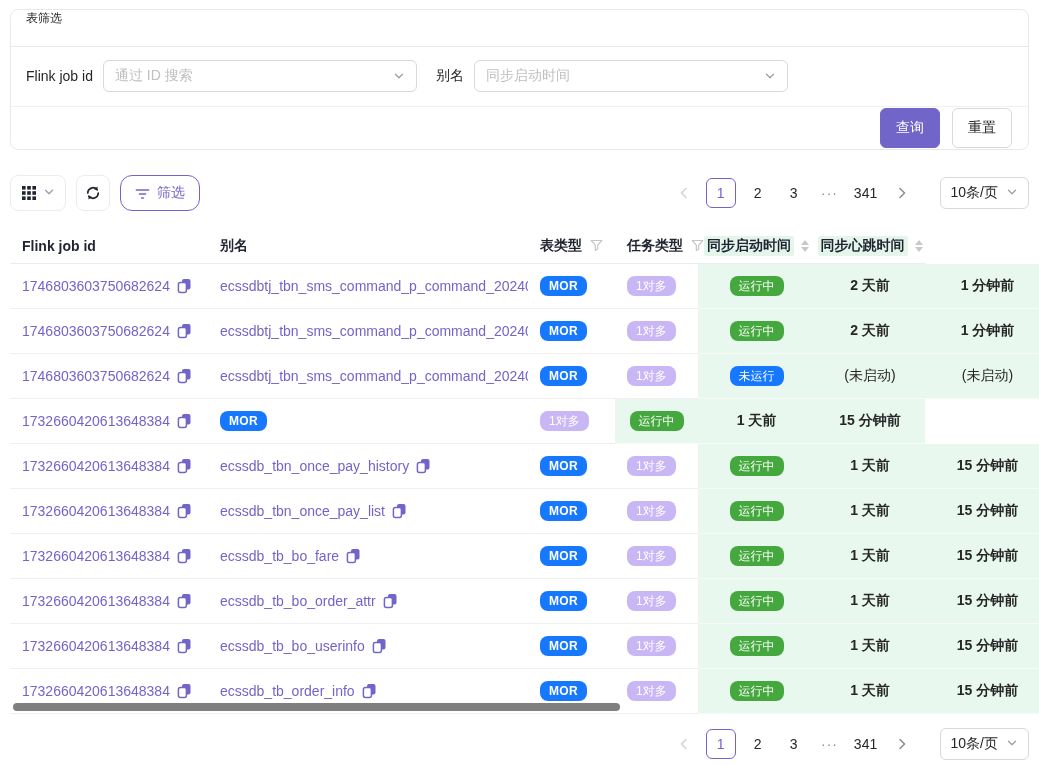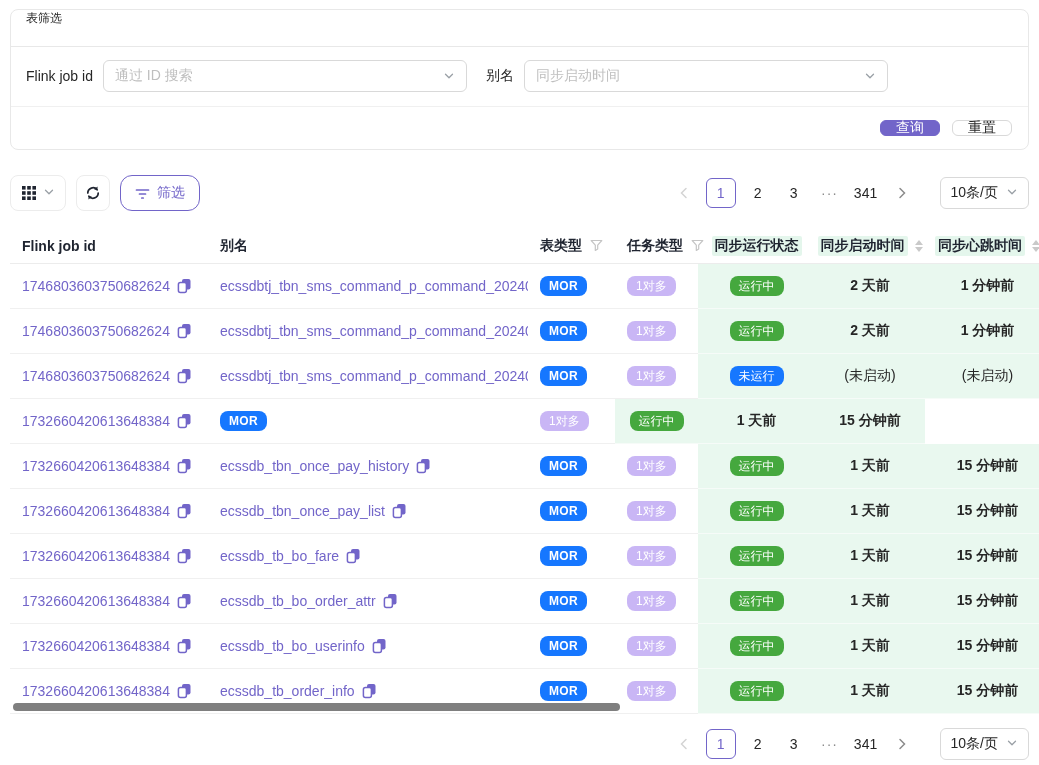--- a/index.html
+++ b/index.html
@@ -6,28 +6,28 @@
   html,body { background:#fff; width:1039px; height:765px; overflow:hidden;
     font-family:"Liberation Sans","DejaVu Sans",sans-serif; font-size:14px; color:#262626; }
   .page { padding:9px 10px 0 10px; }
 
   
   .card { border:1px solid #e8e8e8; border-radius:8px; width:1019px; background:#fff; }
   .card-header { height:37px; display:flex; align-items:flex-start; padding:0 15px;
     border-bottom:1px solid #e8e8e8; font-size:12px; color:#262626; }
   .card-form { display:flex; align-items:center; padding:13px 15px 14px 15px; gap:0; }
   .form-label { margin-right:10px; color:#262626; }
-  .select { width:364px; height:32px; border:1px solid #d9d9d9; border-radius:6px;
+  .select { width:314px; height:32px; border:1px solid #d9d9d9; border-radius:6px;
     display:flex; align-items:center; padding:0 11px; background:#fff; cursor:pointer; }
   .select .ph { color:#bfbfbf; flex:1 1 auto; overflow:hidden; white-space:nowrap; }
   .select .chev { flex:0 0 auto; display:flex; }
   .gap-field { width:19px; }
   .card-footer { border-top:1px solid #f0f0f0; height:43px; display:flex; align-items:center;
     justify-content:flex-end; gap:12px; padding:0 16px; }
-  .btn { height:16px; border-radius:6px; padding:0 15px; display:flex; align-items:center;
+  .btn { height:40px; border-radius:6px; padding:0 15px; display:flex; align-items:center;
     justify-content:center; cursor:pointer; font-size:14px; user-select:none; }
   .btn-primary { background:var(--accent,#7265c9); color:#fff; border:1px solid var(--accent,#7265c9); }
   .btn-default { background:#fff; color:#262626; border:1px solid #d9d9d9; }
 
   
   .toolbar { margin-top:25px; width:1019px; display:flex; align-items:center; justify-content:space-between; }
   .tb-left { display:flex; align-items:center; gap:10px; }
   .icon-btn { height:36px; border:1px solid #ececec; border-radius:8px; background:#fff;
     display:flex; align-items:center; justify-content:center; cursor:pointer; }
   .btn-grid { width:56px; gap:7px; }
@@ -206,23 +206,20 @@
         </div>
         <div class="th">
           <span>任务类型</span>
           <span class="ficon icon-slot">
   <svg width="13" height="13" viewBox="0 0 13 13">
     <path d="M1.2 1.5 h10.6 l-4.1 4.6 v3.9 l-2.4 1.4 v-5.3 z" fill="none" stroke="#c5c5c5" stroke-width="1.2" stroke-linejoin="round"></path>
   </svg>
 </span>
         </div>
         <div class="th center">
-          <span class="hl">同步运行状态</span>
-        </div>
-        <div class="th center">
           <span class="hl">同步启动时间</span>
           <span class="sorter">
               <span class="caret-up"></span>
               <span class="caret-down"></span>
             </span>
         </div>
         <div class="th center">
           <span class="hl">同步心跳时间</span>
           <span class="sorter">
               <span class="caret-up"></span>

